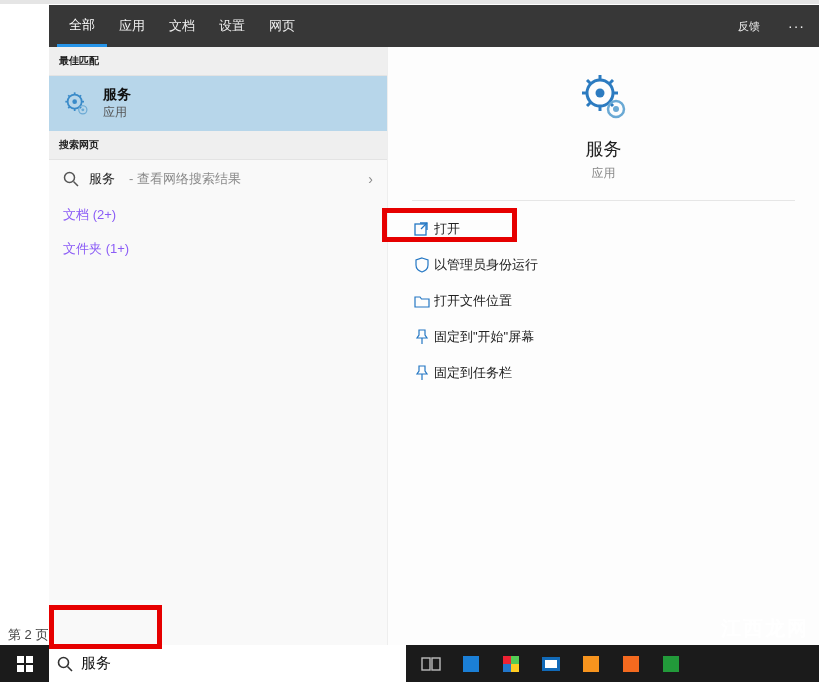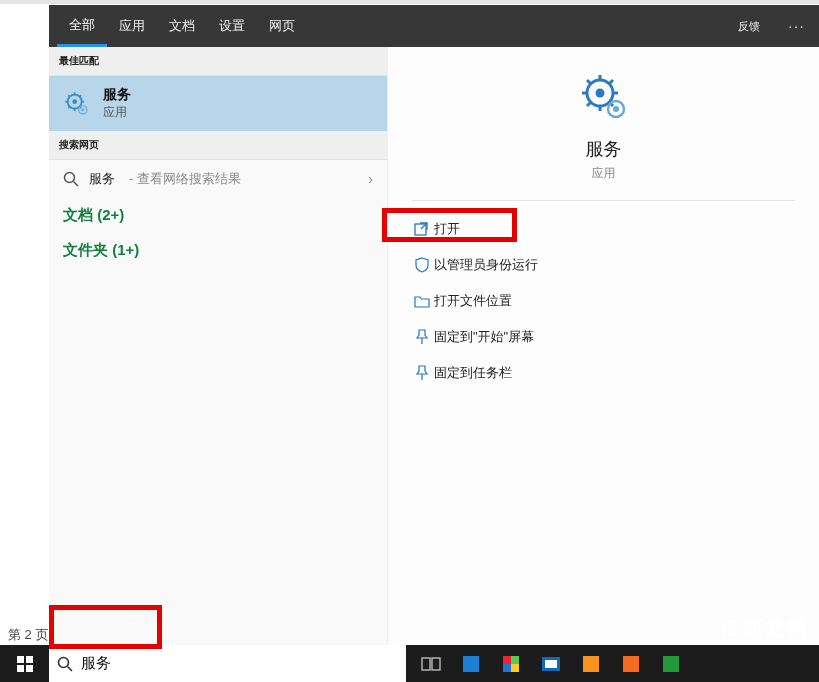--- a/index.html
+++ b/index.html
@@ -20,21 +20,21 @@
   .section-header { background: #efefef; font-size: 10px; font-weight: bold; color: #222; padding: 7px 10px; border-bottom: 1px solid #e3e3e3; }
   .best-match { display: flex; align-items: center; background: #b7d6ea; padding: 10px 14px; gap: 12px; cursor: pointer; }
   .best-match .gear { width: 28px; height: 28px; display:flex; align-items:center; justify-content:center;}
   .best-match .title { font-size: 14px; font-weight: bold; color: #111; }
   .best-match .sub { font-size: 12px; color: #555; }
   .web-item { display:flex; align-items:center; padding: 10px 14px; gap: 10px; color:#333; font-size:13px; cursor:pointer;}
   .web-item .magnify { width:16px; height:16px; }
   .web-item .query { color:#222; }
   .web-item .hint { color:#8b8b8b; margin-left:4px;}
   .web-item .arrow { margin-left:auto; color:#8b8b8b; font-size:14px;}
-  .cat-line { padding: 8px 14px; font-size: 15px; font-weight: bold; color:#15803d; cursor:pointer;}
+  .cat-line { padding: 8px 14px; font-size: 13px; font-weight: normal; color:#8b5cf6; cursor:pointer;}
   .detail-head { display:flex; flex-direction:column; align-items:center; padding: 26px 0 18px 0; }
   .detail-head .big-gear { width:48px; height:48px; margin-bottom:16px;}
   .detail-head .dtitle { font-size:18px; color:#222; margin-bottom:4px;}
   .detail-head .dsub { font-size:12px; color:#888;}
   .hr { height:1px; background:#e6e6e6; margin: 0 24px 10px 24px;}
   .actions { padding: 0 12px; position:relative;}
   .action { display:flex; align-items:center; gap:4px; padding: 9px 14px; font-size:13px; color:#222; cursor:pointer;}
   .action .aicon { width:16px; height:16px; display:flex; align-items:center; justify-content:center; color:#2477c4;}
   .highlight-open { position:absolute; border:5px solid #e60000; pointer-events:none;}
   .taskbar { position:absolute; left:0; right:0; bottom:0; height:37px; background:#1b1b1b; display:flex; align-items:stretch;}

